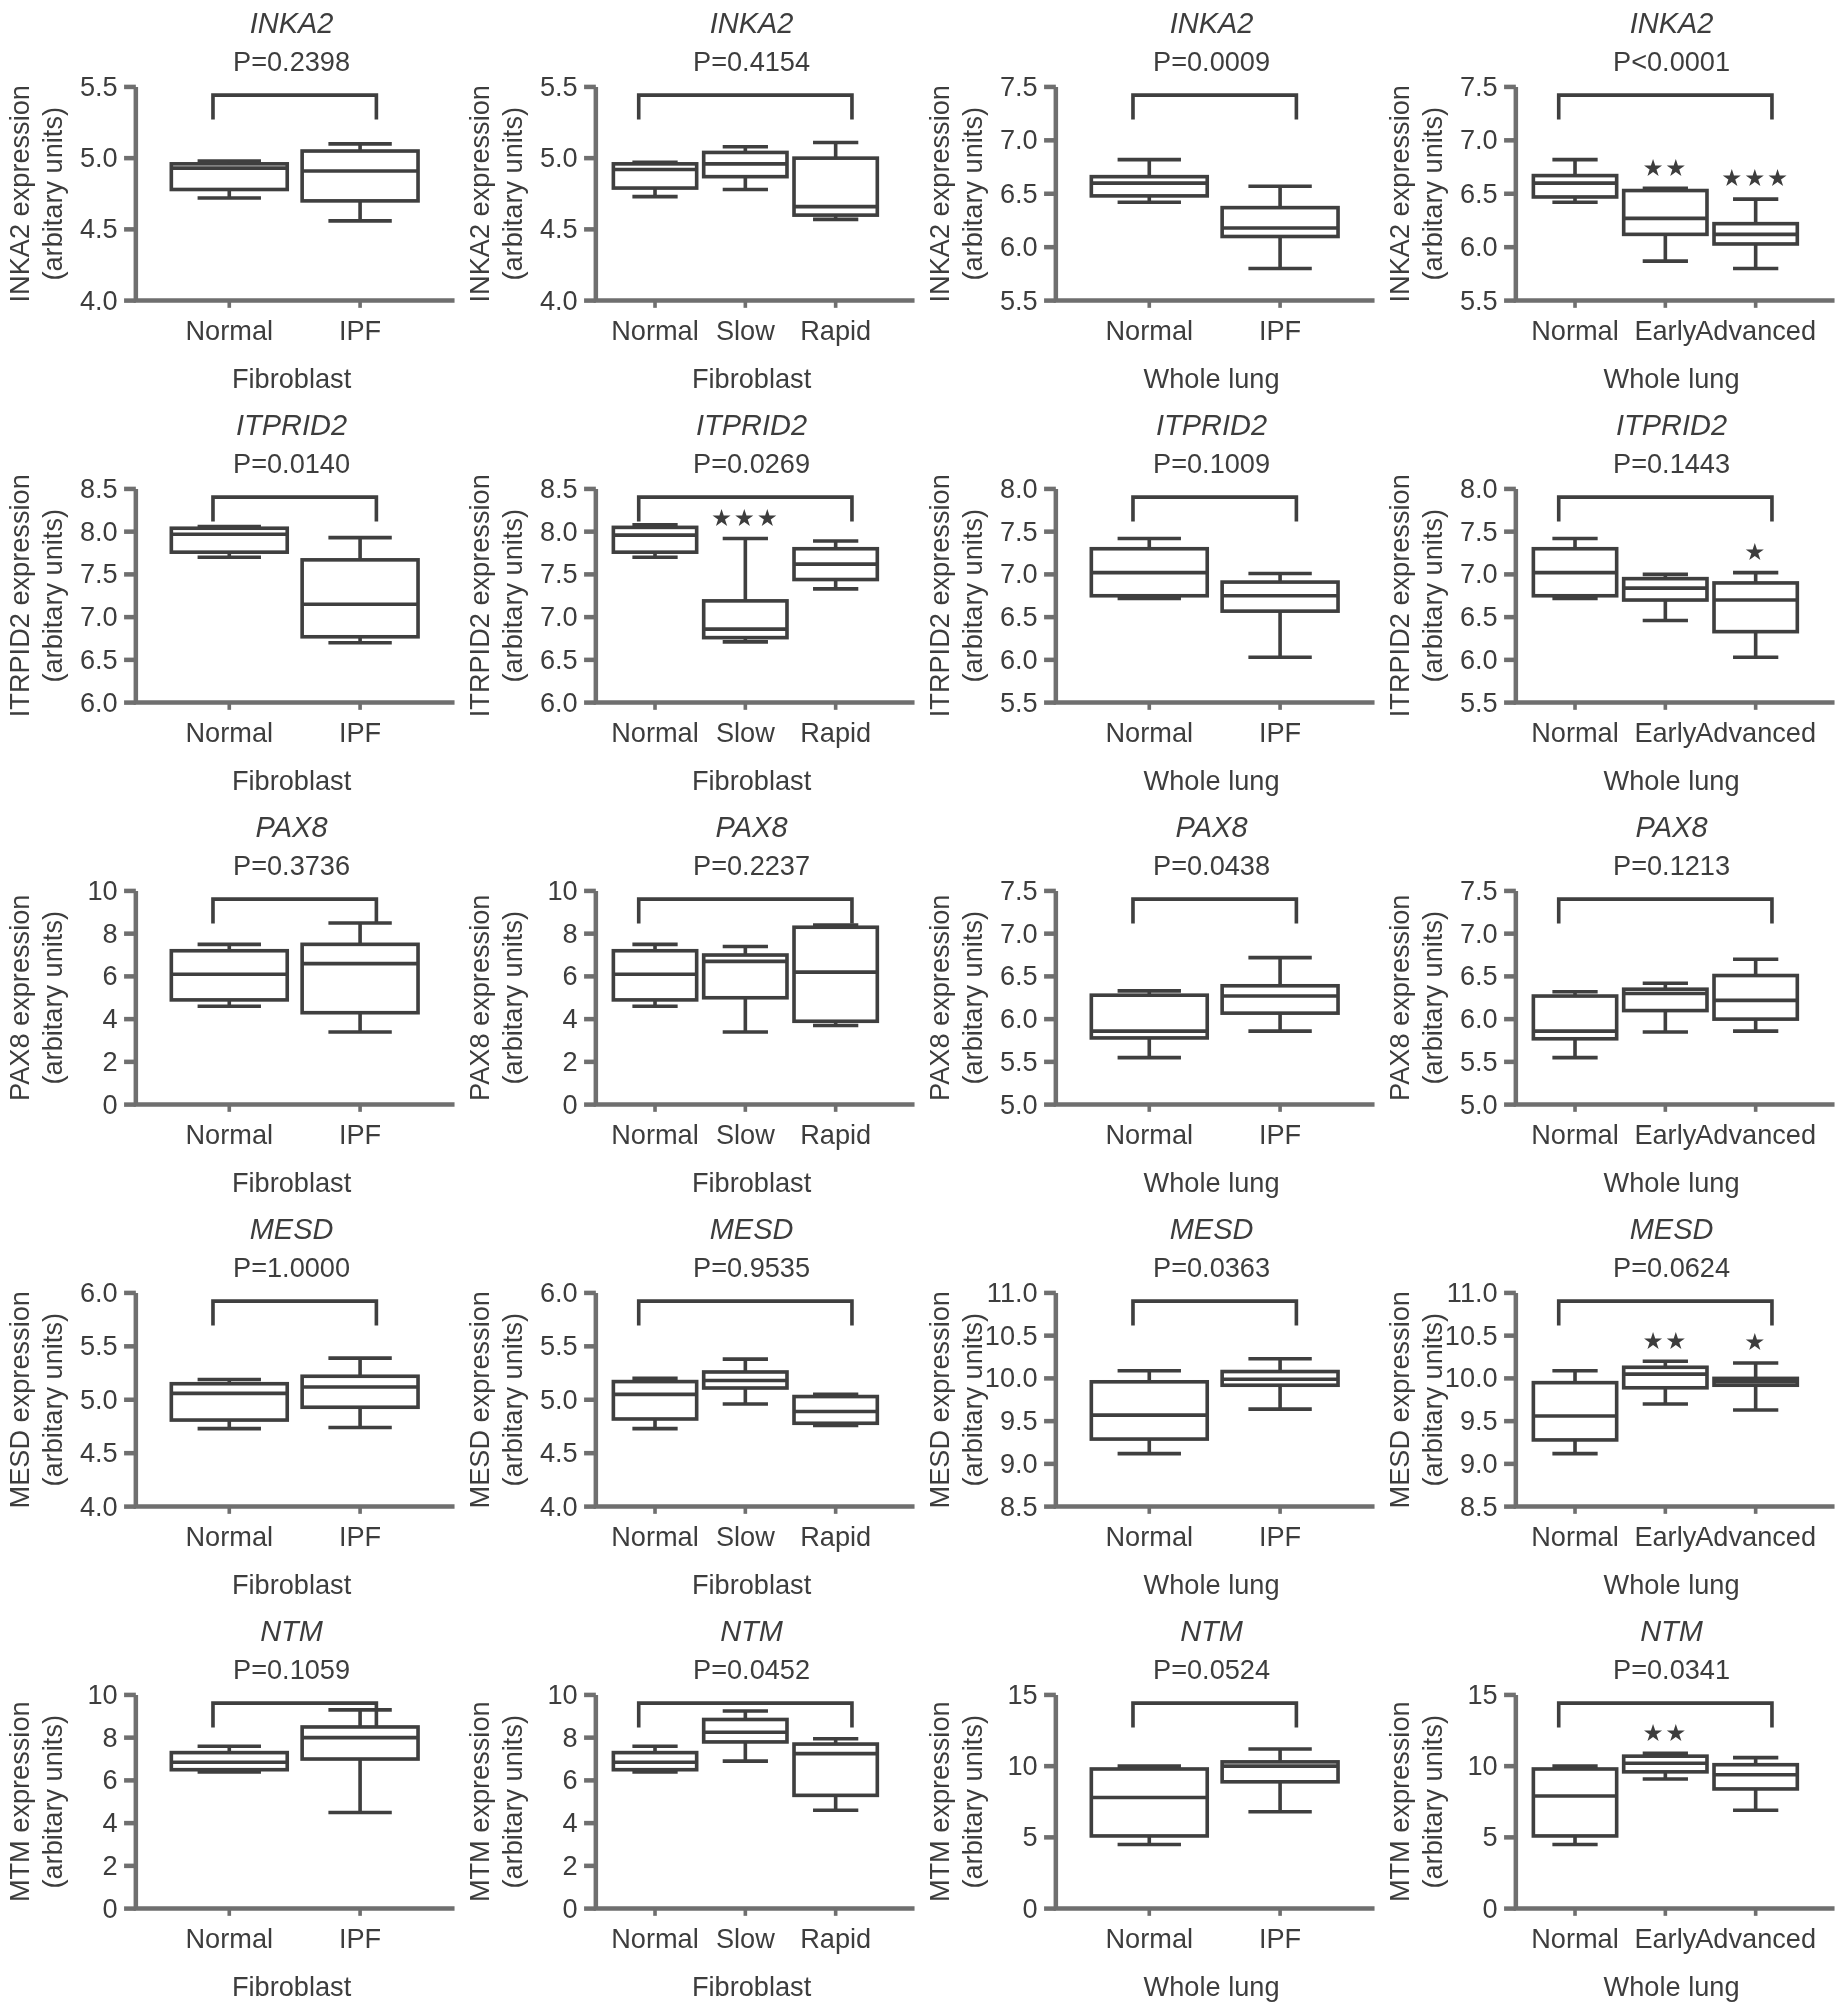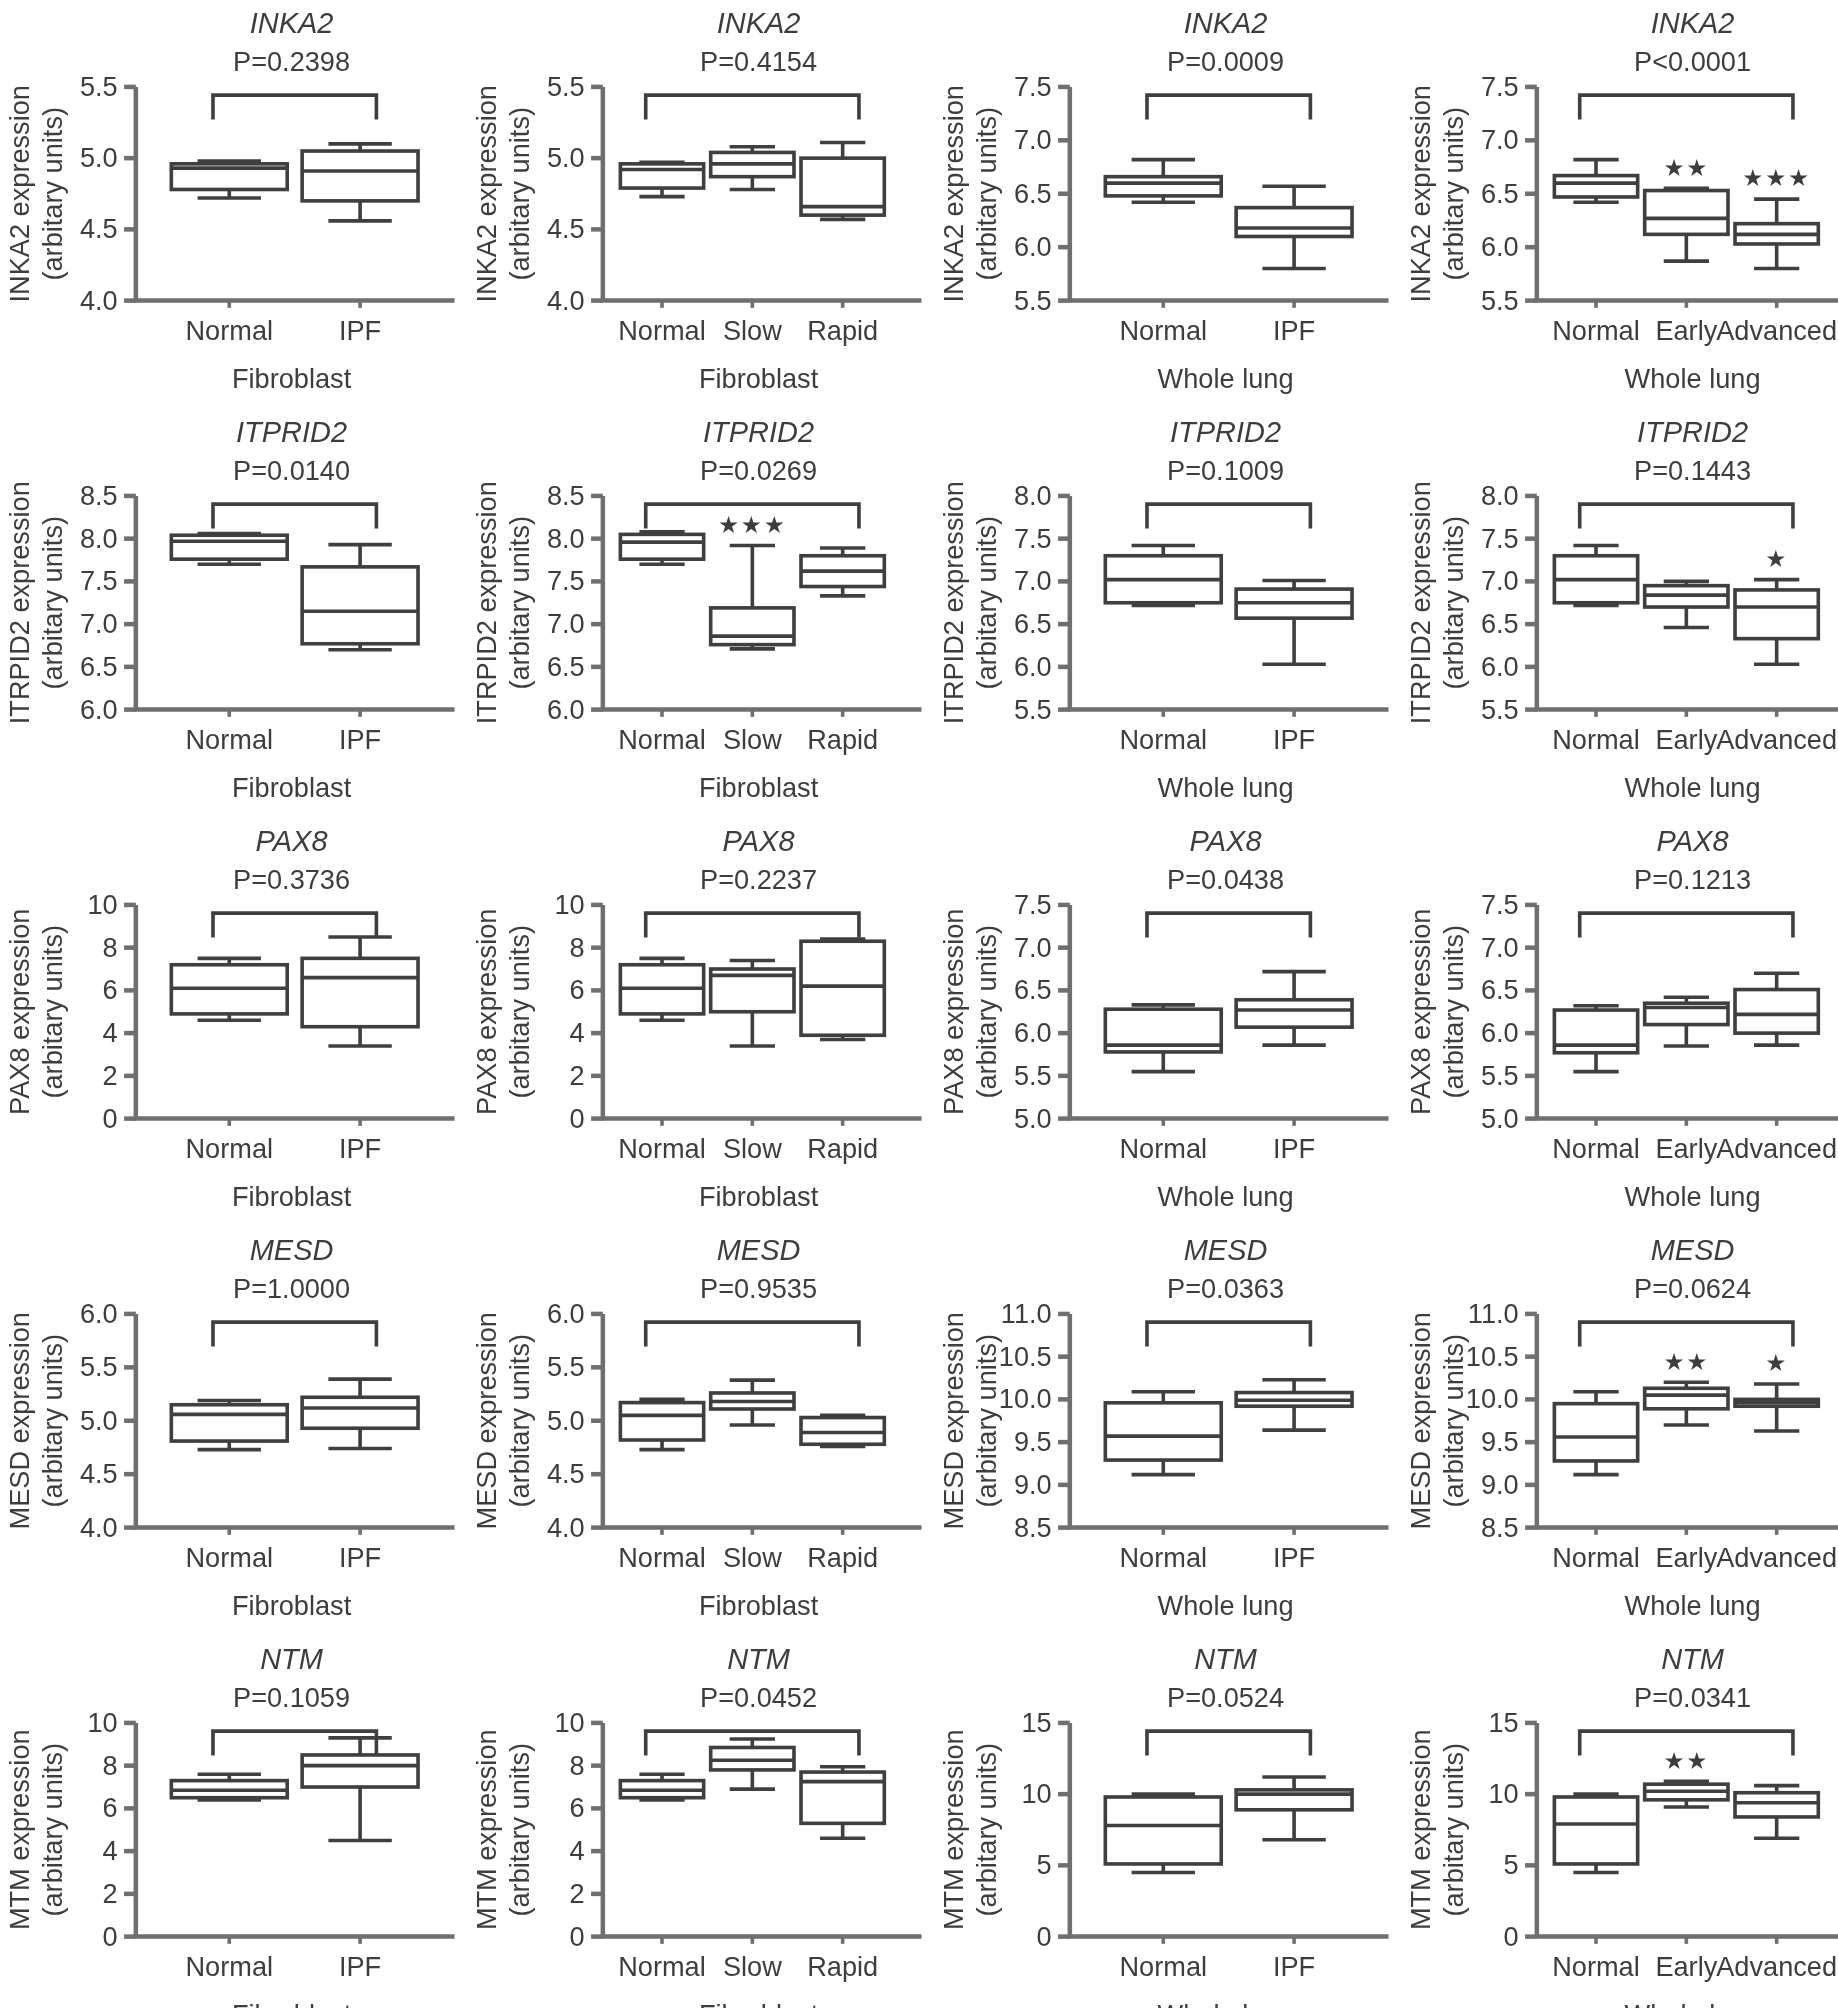--- a/index.html
+++ b/index.html
@@ -1,21 +1,21 @@
 <!DOCTYPE html>
 <html style="font-size:14.5px"><head>
 <meta charset="utf-8">
 <style>
   html,body{margin:0;padding:0;background:#ffffff;}
   body{width:1838px;height:2008px;font-family:"Liberation Sans",sans-serif;}
   #figure-grid{
     display:grid;
     grid-template-columns:repeat(4,460px);
     grid-template-rows:repeat(5,402px);
-    width:1838px;height:2008px;background:#ffffff;gap:7px;
+    width:1838px;height:2008px;background:#ffffff;
   }
   .cell{width:460px;height:402px;overflow:hidden;}
   svg text{fill:#3d3d3d;}
 </style>
 </head>
 <body>
 
 <div id="figure-grid">
     <div class="cell"><svg width="460" height="402" viewBox="0 0 508 444">
         <text x="322" y="36" font-size="32" text-anchor="middle" font-family="&quot;Liberation Sans&quot;, sans-serif" fill="#3d3d3d" font-style="italic">INKA2</text>

